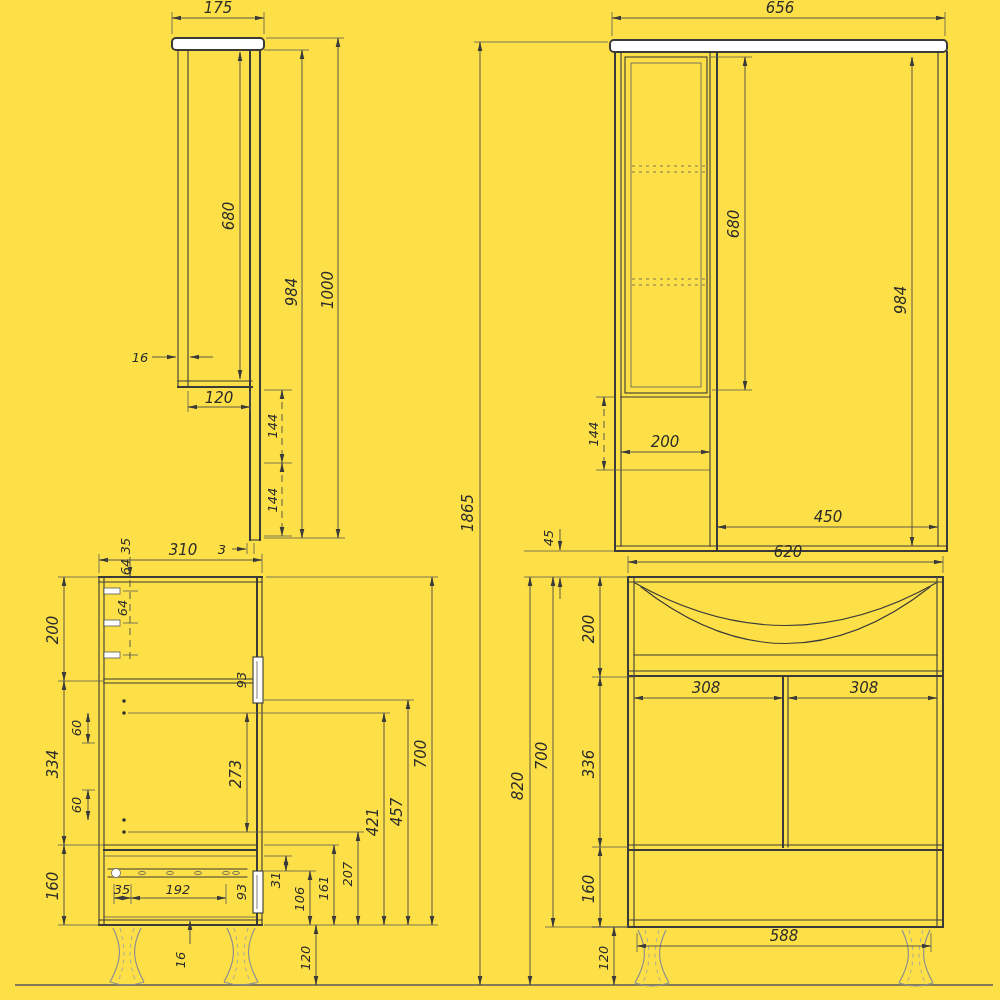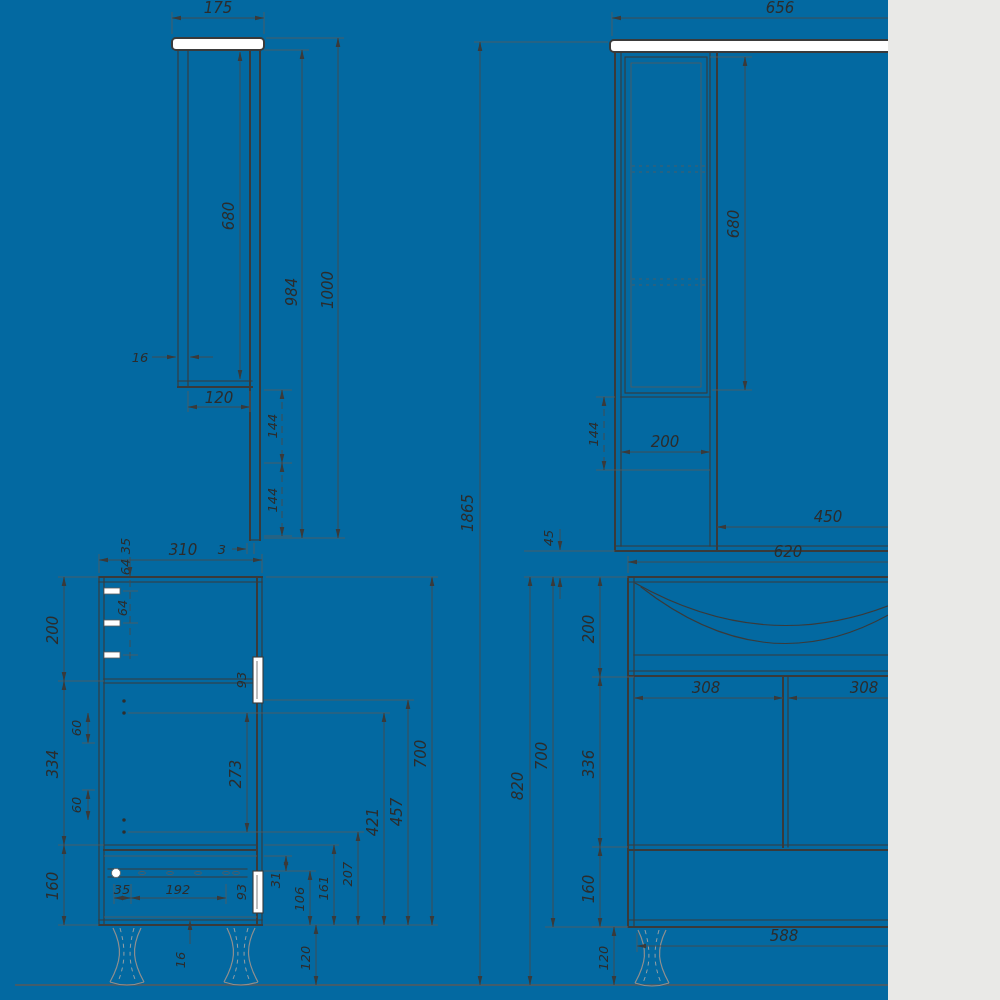--- a/index.html
+++ b/index.html
@@ -1,16 +1,16 @@
 <!DOCTYPE html>
 <html><head>
 <meta charset="utf-8">
 <style>
   html,body{margin:0;padding:0;background:#e9e9e7;}
-  .stage{width:888px;height:1000px;background:#0369a1;position:relative;overflow:hidden;
+  .stage{width:1000px;height:1000px;background:#fde047;position:relative;overflow:hidden;
          font-family:"DejaVu Sans",sans-serif;}
   svg{display:block;}
   svg text{font-family:"DejaVu Sans",sans-serif;font-style:italic;font-size:15px;fill:#2c2c2c;text-anchor:middle;}
   svg text.s{font-size:13px;}
   .o{stroke:#3a3a3a;stroke-width:2;fill:none;stroke-linecap:square;}
   .t{stroke:#3a3a3a;stroke-width:1.1;fill:none;stroke-linecap:square;}
   .t2{stroke:#5a5a5a;stroke-width:0.8;fill:none;}
   .d{stroke:#4a4a4a;stroke-width:0.9;fill:none;}
   .dash{stroke-dasharray:7 5;}
   .shelfdash{stroke-dasharray:3 4;}

